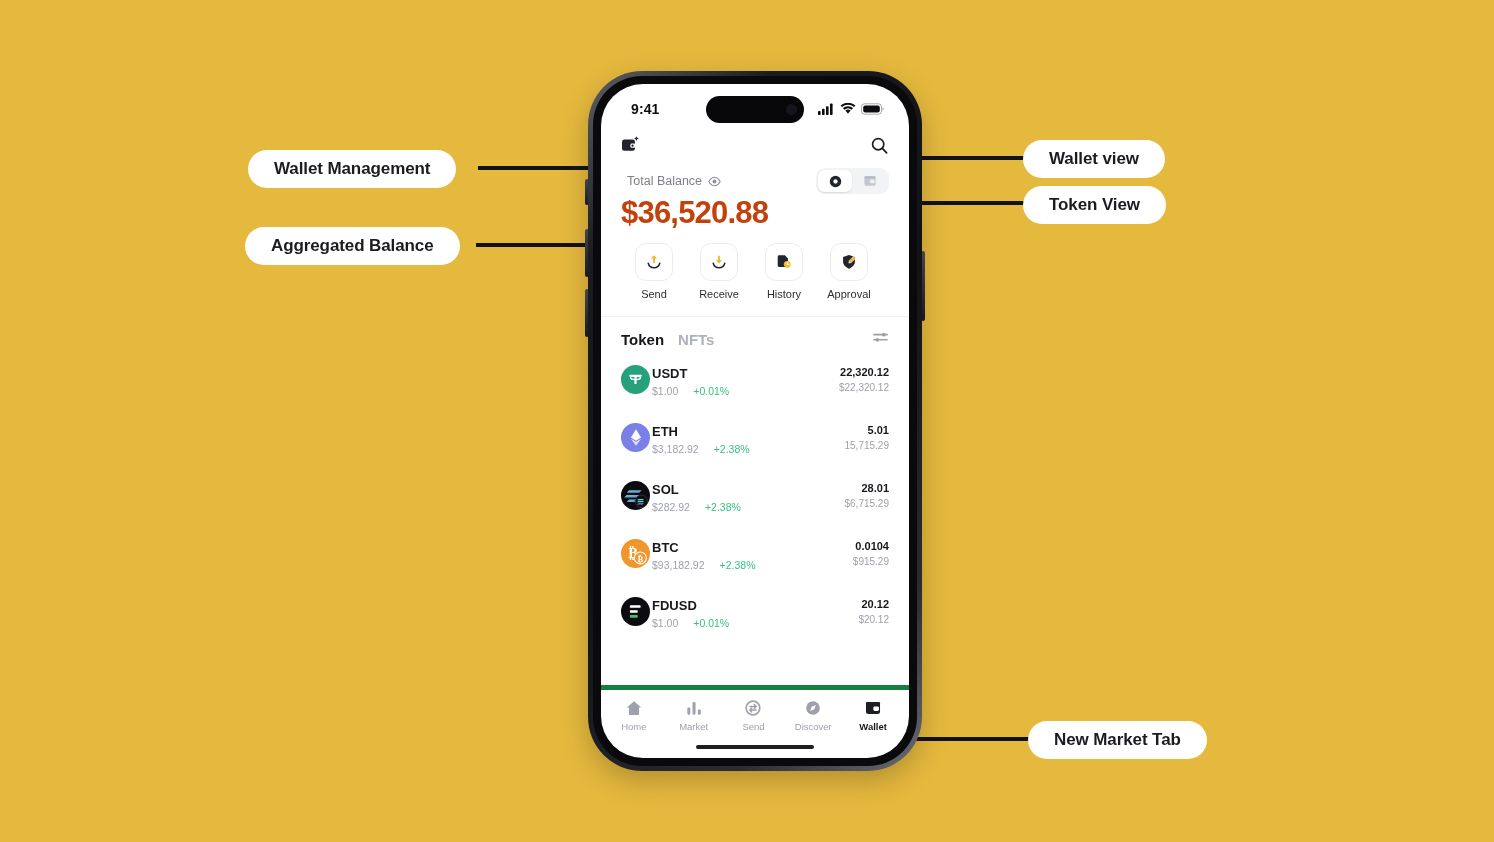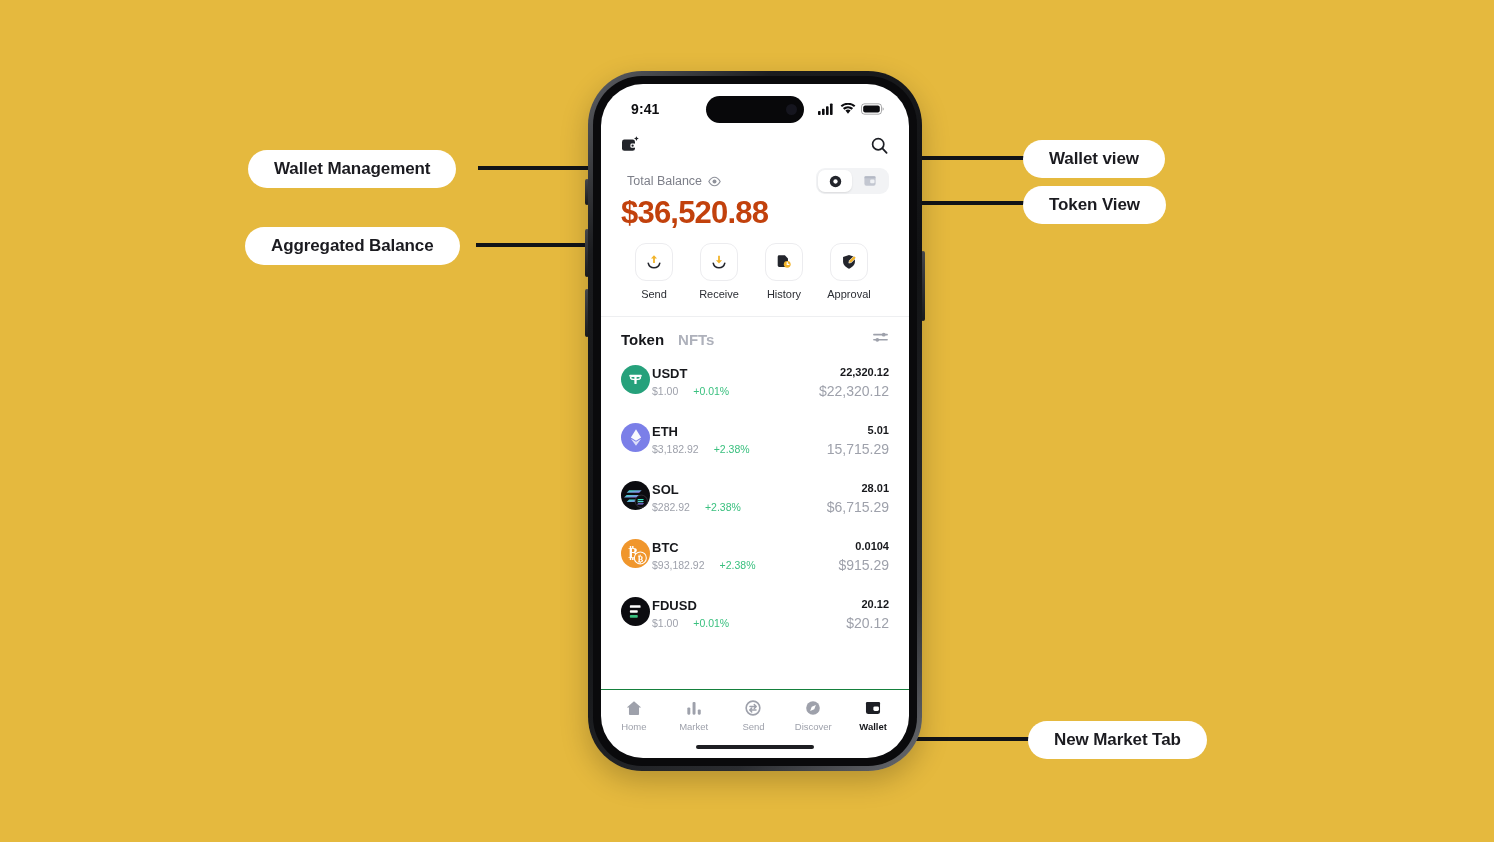--- a/index.html
+++ b/index.html
@@ -160,26 +160,26 @@
     padding: 9px 0 9px 0;
     height: 58px;
   }
   .token-ico { width: 29px; height: 29px; border-radius: 50%; flex: 0 0 auto; position: relative; }
   .token-mid { flex: 1 1 auto; min-width: 0; }
   .token-sym { font-size: 13px; font-weight: bold; color: #17181c; line-height: 1.45; }
   .token-sub { font-size: 10.5px; color: #9ea1ab; line-height: 1.45; }
   .token-sub .chg { color: #3ac07f; margin-left: 15px; }
   .token-right { text-align: right; }
   .token-amt { font-size: 11px; font-weight: bold; color: #17181c; line-height: 1.45; }
-  .token-val { font-size: 14px; color: #9ea1ab; line-height: 1.45; }
+  .token-val { font-size: 10px; color: #9ea1ab; line-height: 1.45; }
 
   
   .tabbar {
     display: flex; align-items: flex-start; justify-content: space-around;
-    border-top: 1px solid #15803d;
+    border-top: 5px solid #15803d;
     padding: 9px 6px 4px 3px;
     flex: 0 0 auto;
   }
   .tabitem { display: flex; flex-direction: column; align-items: center; gap: 4px; width: 58px; }
   .tabitem-label { font-size: 9.5px; color: #9ea1ab; }
   .tabitem.active .tabitem-label { color: #17181c; font-weight: bold; }
   .home-ind-wrap { height: 22px; display:flex; align-items:center; justify-content:center; flex:0 0 auto; }
   .home-ind { width: 118px; height: 4.5px; border-radius: 3px; background: #1d1e22; }
 </style>
 </head>

